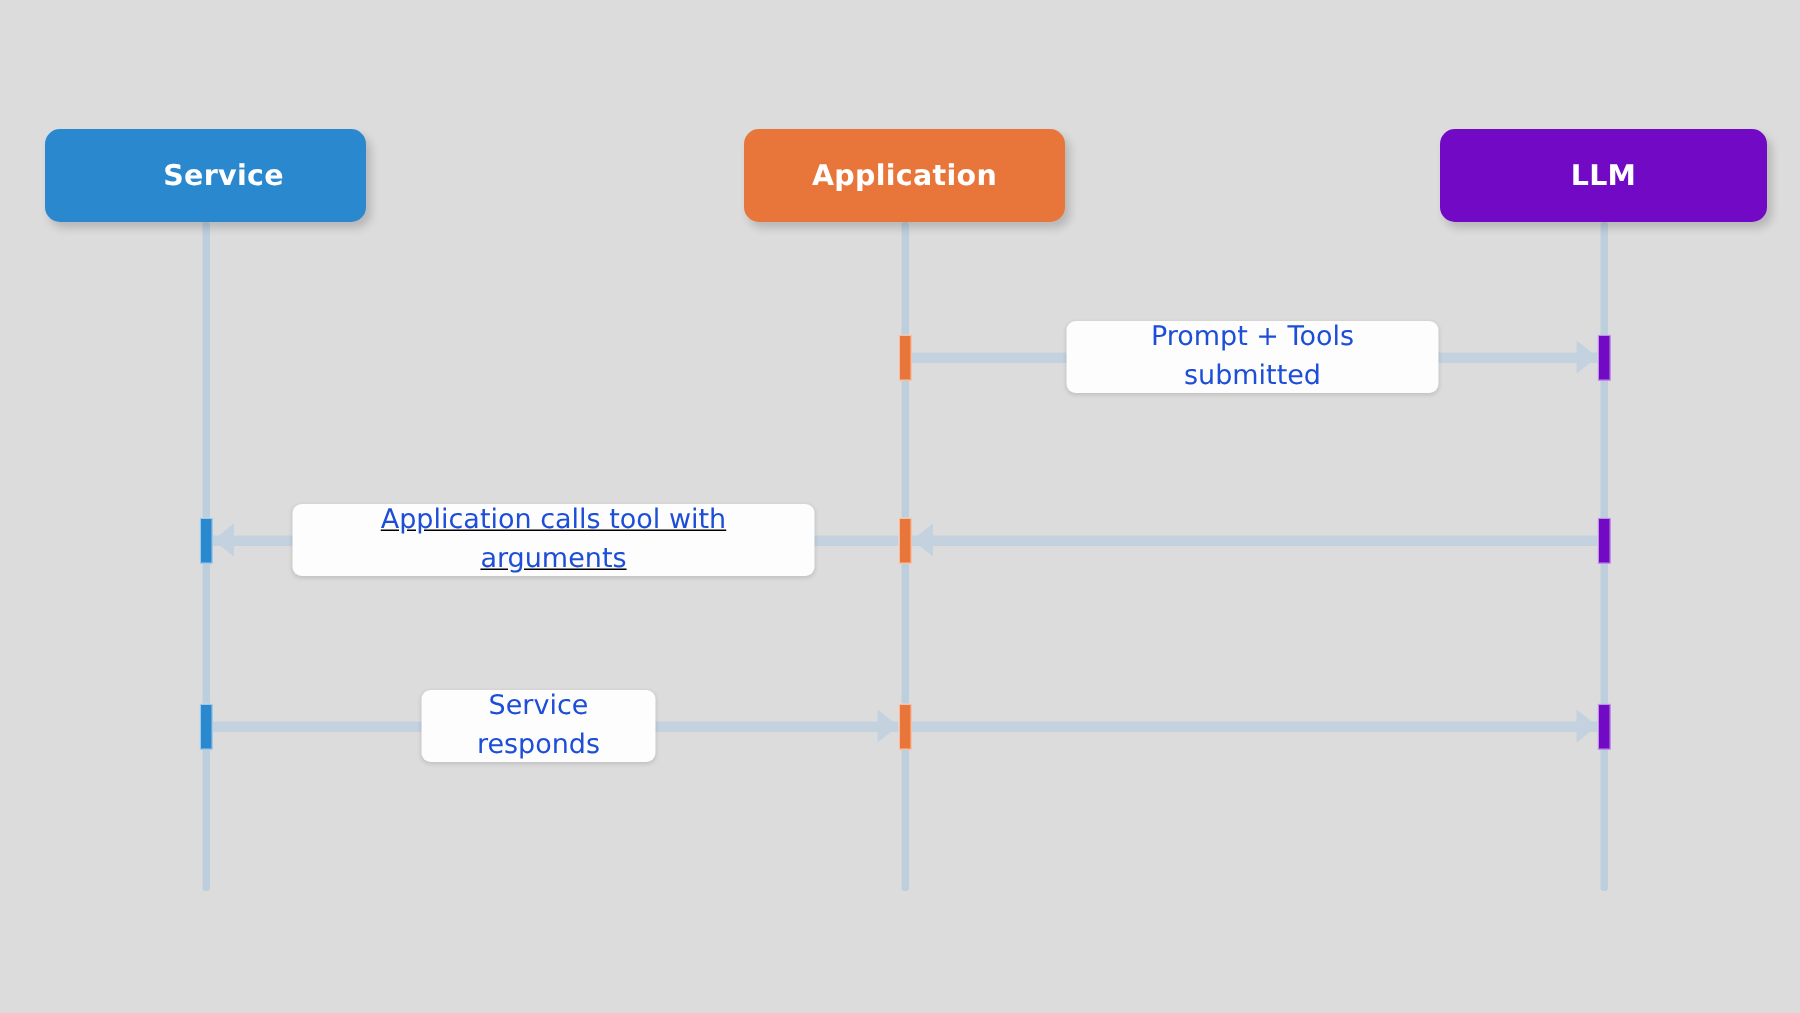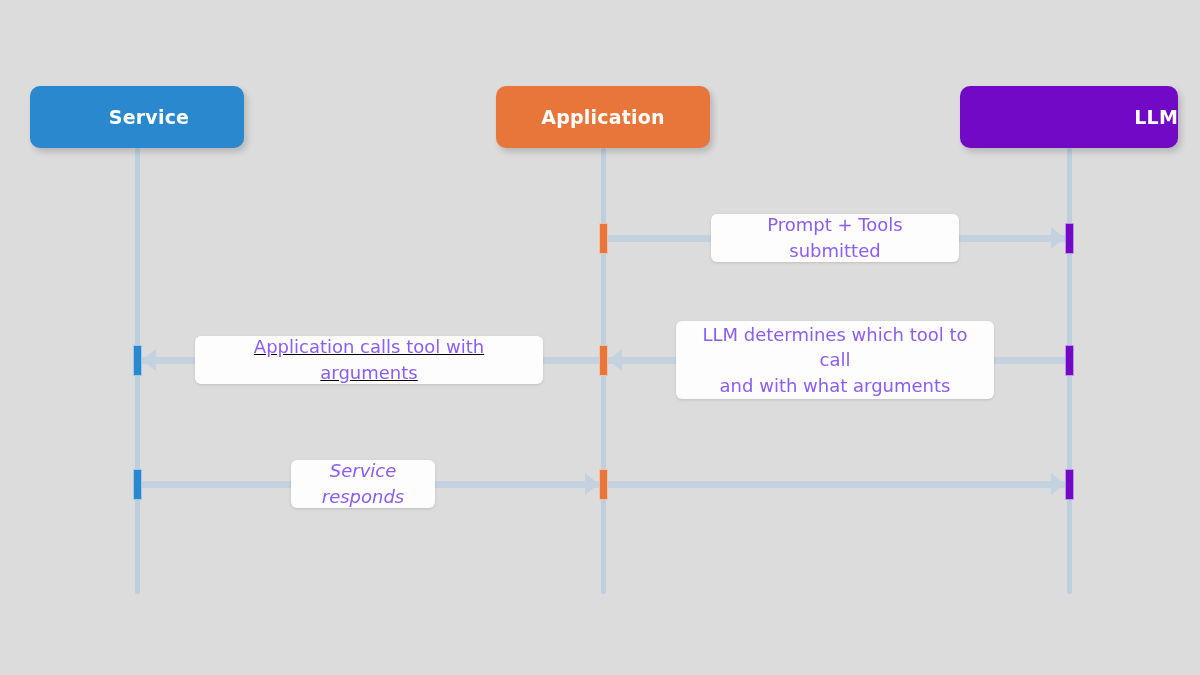--- a/index.html
+++ b/index.html
@@ -83,40 +83,40 @@
     border-radius: 6px;
     box-shadow: 0 1px 3px rgba(0,0,0,0.13);
     display: flex;
     align-items: center;
     justify-content: center;
     text-align: center;
     box-sizing: border-box;
     padding: 9px 16px;
   }
   .msglabel .mtext {
-    color: #8b5cf6;
+    color: #1d4ed8;
     font-size: 18px;
     line-height: 1.42;
     white-space: pre-line;
   }
 </style>
 </head>
 <body>
 
 <div id="canvas">
     <div class="lifeline" style="left: 135px; top: 148px; height: 446px;"></div>
     <div class="lifeline" style="left: 601px; top: 148px; height: 446px;"></div>
     <div class="lifeline" style="left: 1067px; top: 148px; height: 446px;"></div>
     <div class="participant" style="left: 30px; top: 86px; width: 214px; background: rgb(42, 136, 206); padding-left: 24px;">
       <span class="plabel">Service</span>
     </div>
     <div class="participant" style="left: 496px; top: 86px; width: 214px; background: rgb(232, 118, 58); align-items: center;">
       <span class="plabel">Application</span>
     </div>
-    <div class="participant" style="left: 960px; top: 86px; width: 218px; background: rgb(114, 9, 196); justify-content: flex-end;">
+    <div class="participant" style="left: 960px; top: 86px; width: 218px; background: rgb(114, 9, 196);">
       <span class="plabel">LLM</span>
     </div>
     <div class="msgline" style="left: 607.5px; top: 235px; width: 457px;"></div>
     <div class="arrowhead arrow-right" style="left: 1050.5px; top: 227px;"></div>
     <div class="msgline" style="left: 607.5px; top: 357px; width: 457px;"></div>
     <div class="arrowhead arrow-left" style="left: 607.5px; top: 349px;"></div>
     <div class="msgline" style="left: 141.5px; top: 357px; width: 457px;"></div>
     <div class="arrowhead arrow-left" style="left: 141.5px; top: 349px;"></div>
     <div class="msgline" style="left: 141.5px; top: 481px; width: 457px;"></div>
     <div class="arrowhead arrow-right" style="left: 584.5px; top: 473px;"></div>
@@ -126,23 +126,19 @@
     <div class="activation" style="left: 1065px; top: 223px; background: rgb(114, 9, 196); border: 1px solid rgba(255, 255, 255, 0.55);"></div>
     <div class="activation" style="left: 133px; top: 345px; background: rgb(42, 136, 206); border: 1px solid rgba(255, 255, 255, 0.55);"></div>
     <div class="activation" style="left: 599px; top: 345px; background: rgb(232, 118, 58); border: 1px solid rgba(255, 255, 255, 0.55);"></div>
     <div class="activation" style="left: 1065px; top: 345px; background: rgb(114, 9, 196); border: 1px solid rgba(255, 255, 255, 0.55);"></div>
     <div class="activation" style="left: 133px; top: 469px; background: rgb(42, 136, 206); border: 1px solid rgba(255, 255, 255, 0.55);"></div>
     <div class="activation" style="left: 599px; top: 469px; background: rgb(232, 118, 58); border: 1px solid rgba(255, 255, 255, 0.55);"></div>
     <div class="activation" style="left: 1065px; top: 469px; background: rgb(114, 9, 196); border: 1px solid rgba(255, 255, 255, 0.55);"></div>
     <div class="msglabel" style="left: 711px; top: 214px; width: 248px; height: 48px;">
       <span class="mtext">Prompt + Tools submitted</span>
     </div>
-    <div class="msglabel" style="left: 676px; top: 321px; width: 318px; height: 78px;">
-      <span class="mtext">LLM determines which tool to call
-and with what arguments</span>
-    </div>
     <div class="msglabel" style="left: 195px; top: 336px; width: 348px; height: 48px; text-decoration: underline;">
       <span class="mtext">Application calls tool with arguments</span>
     </div>
-    <div class="msglabel" style="left: 291px; top: 460px; width: 144px; height: 48px; font-style: italic;">
+    <div class="msglabel" style="left: 281px; top: 460px; width: 156px; height: 48px;">
       <span class="mtext">Service responds</span>
     </div>
   </div>
 
 </body></html>

